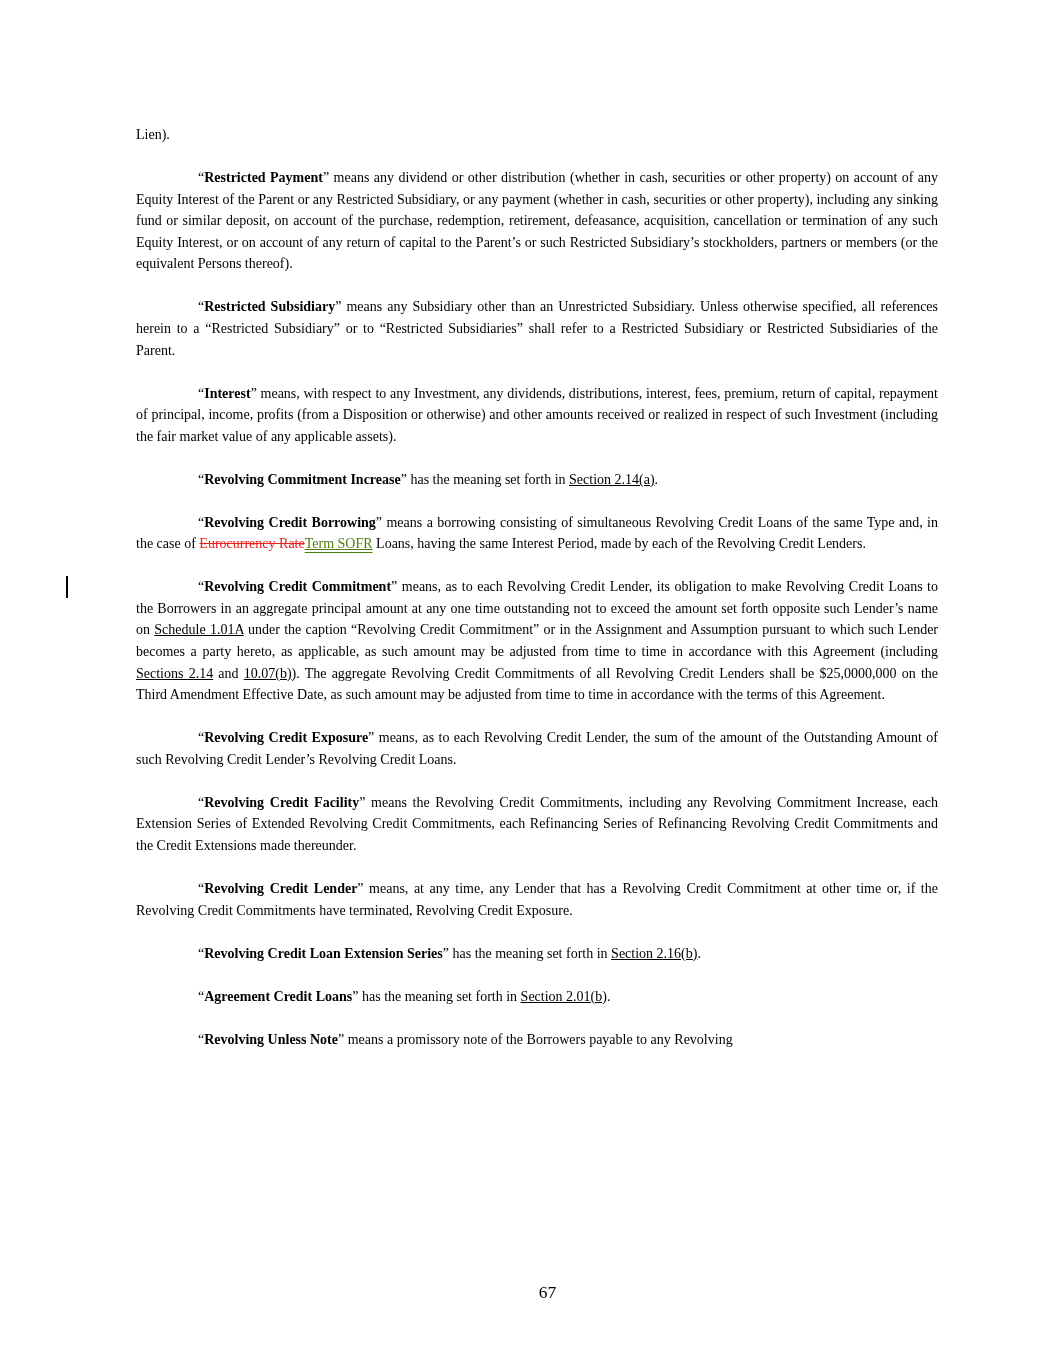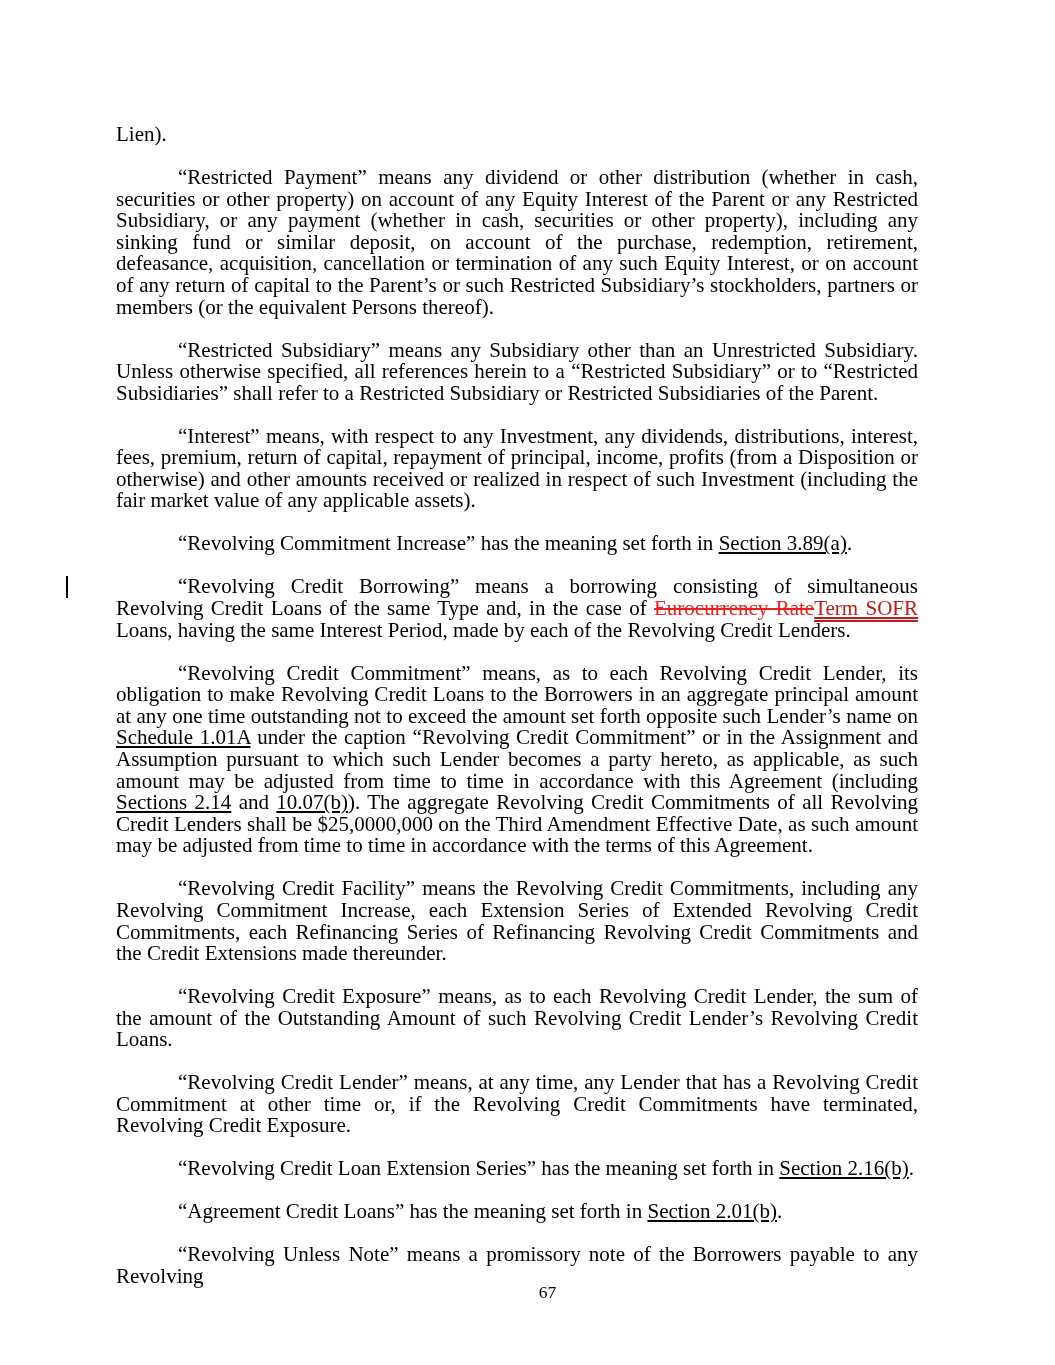--- a/index.html
+++ b/index.html
@@ -1,54 +1,54 @@
 <!DOCTYPE html>
 <html><head>
 <meta charset="utf-8">
 <style>
   html, body { margin: 0; padding: 0; background: #ffffff; }
   body { width: 1055px; height: 1365px; position: relative; overflow: hidden; }
   .page {
-    position: absolute; left: 116px; top: 124px; width: 802px;
-    font-family: "Liberation Serif", serif; font-size: 21px; line-height: 21.6px;
+    position: absolute; left: 136px; top: 124px; width: 802px;
+    font-family: "Liberation Serif", serif; font-size: 14px; line-height: 21.6px;
     color: #000; text-align: justify;
   }
   .p { margin: 0 0 21.4px 0; }
   .ind { text-indent: 62px; }
-  b { font-weight: normal; margin-top: 32px; }
+  b { font-weight: bold; margin-top: 32px; }
   .u { text-decoration: underline; }
   .del { color: #e8231f; text-decoration: line-through; margin-top: 8px; }
-  .ins { color: #b91c1c; text-decoration: underline double; }
+  .ins { color: #4d7c0f; text-decoration: underline double; }
   .changebar { position: absolute; left: 66px; top: 576px; width: 2px; height: 22px; background: #000; }
   .pagenum { position: absolute; left: 0; width: 1055px; top: 1282px; text-align: center;
     font-family: "Liberation Serif", serif; font-size: 17.5px; color: #000; padding-left: 20px; }
 </style>
 </head>
 <body>
 
 <div class="changebar"></div>
 
 <div class="page">
   <p class="p">Lien).</p>
 
   <p class="p ind">“<b>Restricted Payment</b><span>” means any dividend or other distribution (whether in cash, securities or other property) on account of any Equity Interest of the Parent or any Restricted Subsidiary, or any payment (whether in cash, securities or other property), including any sinking fund or similar deposit, on account of the purchase, redemption, retirement, defeasance, acquisition, cancellation or termination of any such Equity Interest, or on account of any return of capital to the Parent’s or such Restricted Subsidiary’s stockholders, partners or members (or the equivalent Persons thereof).</span></p>
 
   <p class="p ind">“<b>Restricted Subsidiary</b><span>” means any Subsidiary other than an Unrestricted Subsidiary.  Unless otherwise specified, all references herein to a “Restricted Subsidiary” or to “Restricted Subsidiaries” shall refer to a Restricted Subsidiary or Restricted Subsidiaries of the Parent.</span></p>
 
   <p class="p ind">“<b>Interest</b><span>” means, with respect to any Investment, any dividends, distributions, interest, fees, premium, return of capital, repayment of principal, income, profits (from a Disposition or otherwise) and other amounts received or realized in respect of such Investment (including the fair market value of any applicable assets).</span></p>
 
-  <p class="p ind">“<b>Revolving Commitment Increase</b><span>” has the meaning set forth in </span><span class="u">Section 3.89(a)</span><span>.</span></p>
+  <p class="p ind">“<b>Revolving Commitment Increase</b><span>” has the meaning set forth in </span><span class="u">Section 2.14(a)</span><span>.</span></p>
 
   <p class="p ind">“<b>Revolving Credit Borrowing</b><span>” means a borrowing consisting of simultaneous Revolving Credit Loans of the same Type and, in the case of </span><span class="del">Eurocurrency Rate</span><span class="ins">Term SOFR</span><span> Loans, having the same Interest Period, made by each of the Revolving Credit Lenders.</span></p>
 
   <p class="p ind">“<b>Revolving Credit Commitment</b><span>” means, as to each Revolving Credit Lender, its obligation to make Revolving Credit Loans to the Borrowers in an aggregate principal amount at any one time outstanding not to exceed the amount set forth opposite such Lender’s name on </span><span class="u">Schedule 1.01A</span><span> under the caption “Revolving Credit Commitment” or in the Assignment and Assumption pursuant to which such Lender becomes a party hereto, as applicable, as such amount may be adjusted from time to time in accordance with this Agreement (including </span><span class="u">Sections 2.14</span><span> and </span><span class="u">10.07(b)</span><span>).  The aggregate Revolving Credit Commitments of all Revolving Credit Lenders shall be $25,0000,000 on the Third Amendment Effective Date, as such amount may be adjusted from time to time in accordance with the terms of this Agreement.</span></p>
 
+  <p class="p ind">“<b>Revolving Credit Exposure</b><span>” means, as to each Revolving Credit Lender, the sum of the amount of the Outstanding Amount of such Revolving Credit Lender’s Revolving Credit Loans.</span></p>
+
   <p class="p ind">“<b>Revolving Credit Facility</b><span>” means the Revolving Credit Commitments, including any Revolving Commitment Increase, each Extension Series of Extended Revolving Credit Commitments, each Refinancing Series of Refinancing Revolving Credit Commitments and the Credit Extensions made thereunder.</span></p>
-
-  <p class="p ind">“<b>Revolving Credit Exposure</b><span>” means, as to each Revolving Credit Lender, the sum of the amount of the Outstanding Amount of such Revolving Credit Lender’s Revolving Credit Loans.</span></p>
 
   <p class="p ind">“<b>Revolving Credit Lender</b><span>” means, at any time, any Lender that has a Revolving Credit Commitment at other time or, if the Revolving Credit Commitments have terminated, Revolving Credit Exposure.</span></p>
 
 
   <p class="p ind">“<b>Revolving Credit Loan Extension Series</b><span>” has the meaning set forth in </span><span class="u">Section 2.16(b)</span><span>.</span></p>
 
   <p class="p ind">“<b>Agreement Credit Loans</b><span>” has the meaning set forth in </span><span class="u">Section 2.01(b)</span><span>.</span></p>
 
   <p class="p ind">“<b>Revolving Unless Note</b><span>” means a promissory note of the Borrowers payable to any Revolving</span></p>
 </div>

